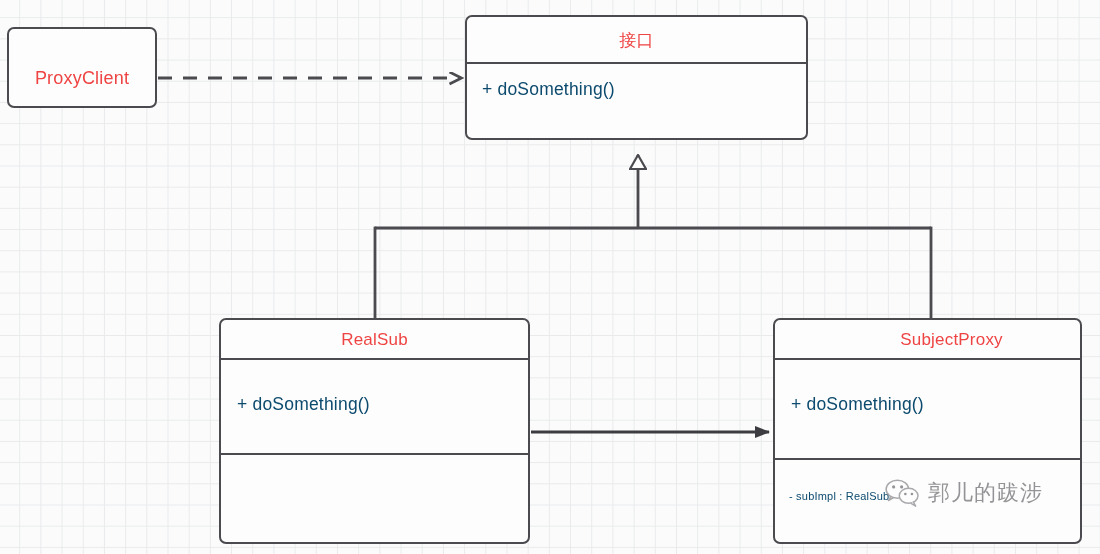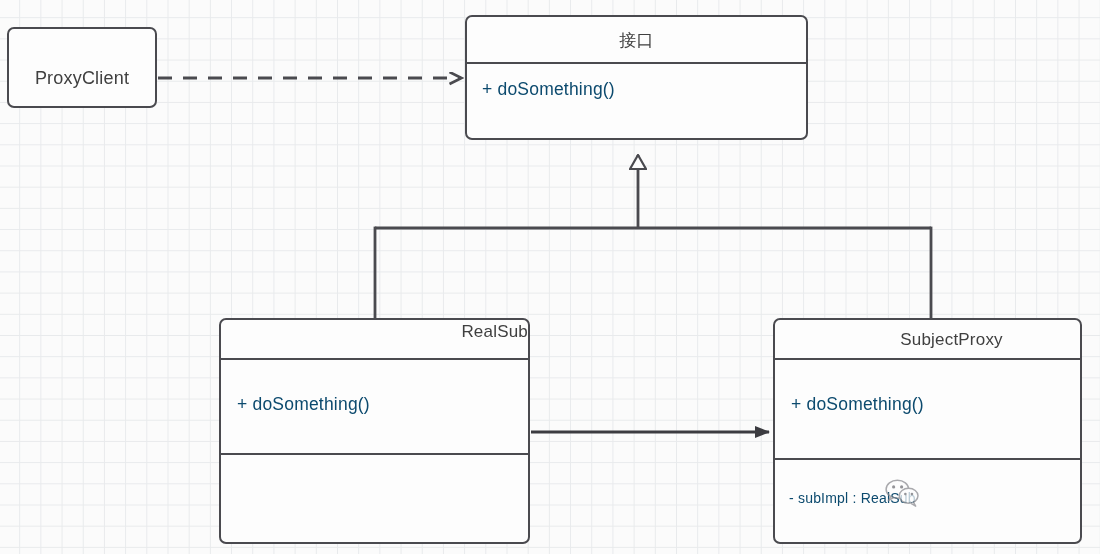--- a/index.html
+++ b/index.html
@@ -35,21 +35,21 @@
   .node {
     position: absolute;
     box-sizing: border-box;
     background: #fdfdfd;
     border: 2.4px solid #4a4a4f;
     border-radius: 7px;
     overflow: hidden;
   }
   .node-title {
     text-align: center;
-    color: #404040;
+    color: #ef4444;
     font-size: 17px;
     letter-spacing: 0.2px;
     white-space: nowrap;
   }
   .compartment {
     color: #0c4a6e;
     font-size: 17.5px;
     letter-spacing: 0.2px;
     white-space: nowrap;
     box-sizing: border-box;
@@ -103,22 +103,21 @@
   #node-realsub {
     left: 219px;
     top: 318px;
     width: 311px;
     height: 226px;
   }
   #node-realsub .node-title {
     position: absolute;
     left: 0;
     right: 0;
-    top: 2px;
-    text-align: right;
+    top: 10px;
   }
   #node-realsub .divider-1 { top: 38px; }
   #node-realsub .divider-2 { top: 133px; }
   #node-realsub .method {
     position: absolute;
     left: 16px;
     top: 74px;
   }
 
   
@@ -139,21 +138,21 @@
   #node-subjectproxy .divider-2 { top: 138px; }
   #node-subjectproxy .method {
     position: absolute;
     left: 16px;
     top: 74px;
   }
   #node-subjectproxy .field {
     position: absolute;
     left: 14px;
     top: 170px;
-    font-size: 14px;
+    font-size: 11px;
   }
 
   
   #watermark {
     position: absolute;
     left: 884px;
     top: 478px;
     display: flex;
     align-items: center;
     gap: 6px;
@@ -239,15 +238,16 @@
     <svg class="wm-logo" viewBox="0 0 40 32">
       <ellipse cx="14" cy="12" rx="12" ry="9.5" fill="none" stroke="#8a8a8f" stroke-width="1.6"></ellipse>
       <path d="M 7,19.5 L 4.5,24 L 10,21" fill="none" stroke="#8a8a8f" stroke-width="1.6" stroke-linejoin="round"></path>
       <circle cx="10" cy="9.5" r="1.7" fill="#6d6d72"></circle>
       <circle cx="18.5" cy="9.5" r="1.7" fill="#6d6d72"></circle>
       <ellipse cx="26" cy="19" rx="10" ry="8" fill="#fdfdfd" stroke="#8a8a8f" stroke-width="1.6"></ellipse>
       <path d="M 31,25.5 L 33.5,30 L 28.5,27" fill="#fdfdfd" stroke="#8a8a8f" stroke-width="1.6" stroke-linejoin="round"></path>
       <circle cx="22.5" cy="17" r="1.4" fill="#6d6d72"></circle>
       <circle cx="29.5" cy="17" r="1.4" fill="#6d6d72"></circle>
     </svg>
+    <span class="wm-text">郭儿的跋涉</span>
   </div>
 
 </div>
 
 </body></html>

